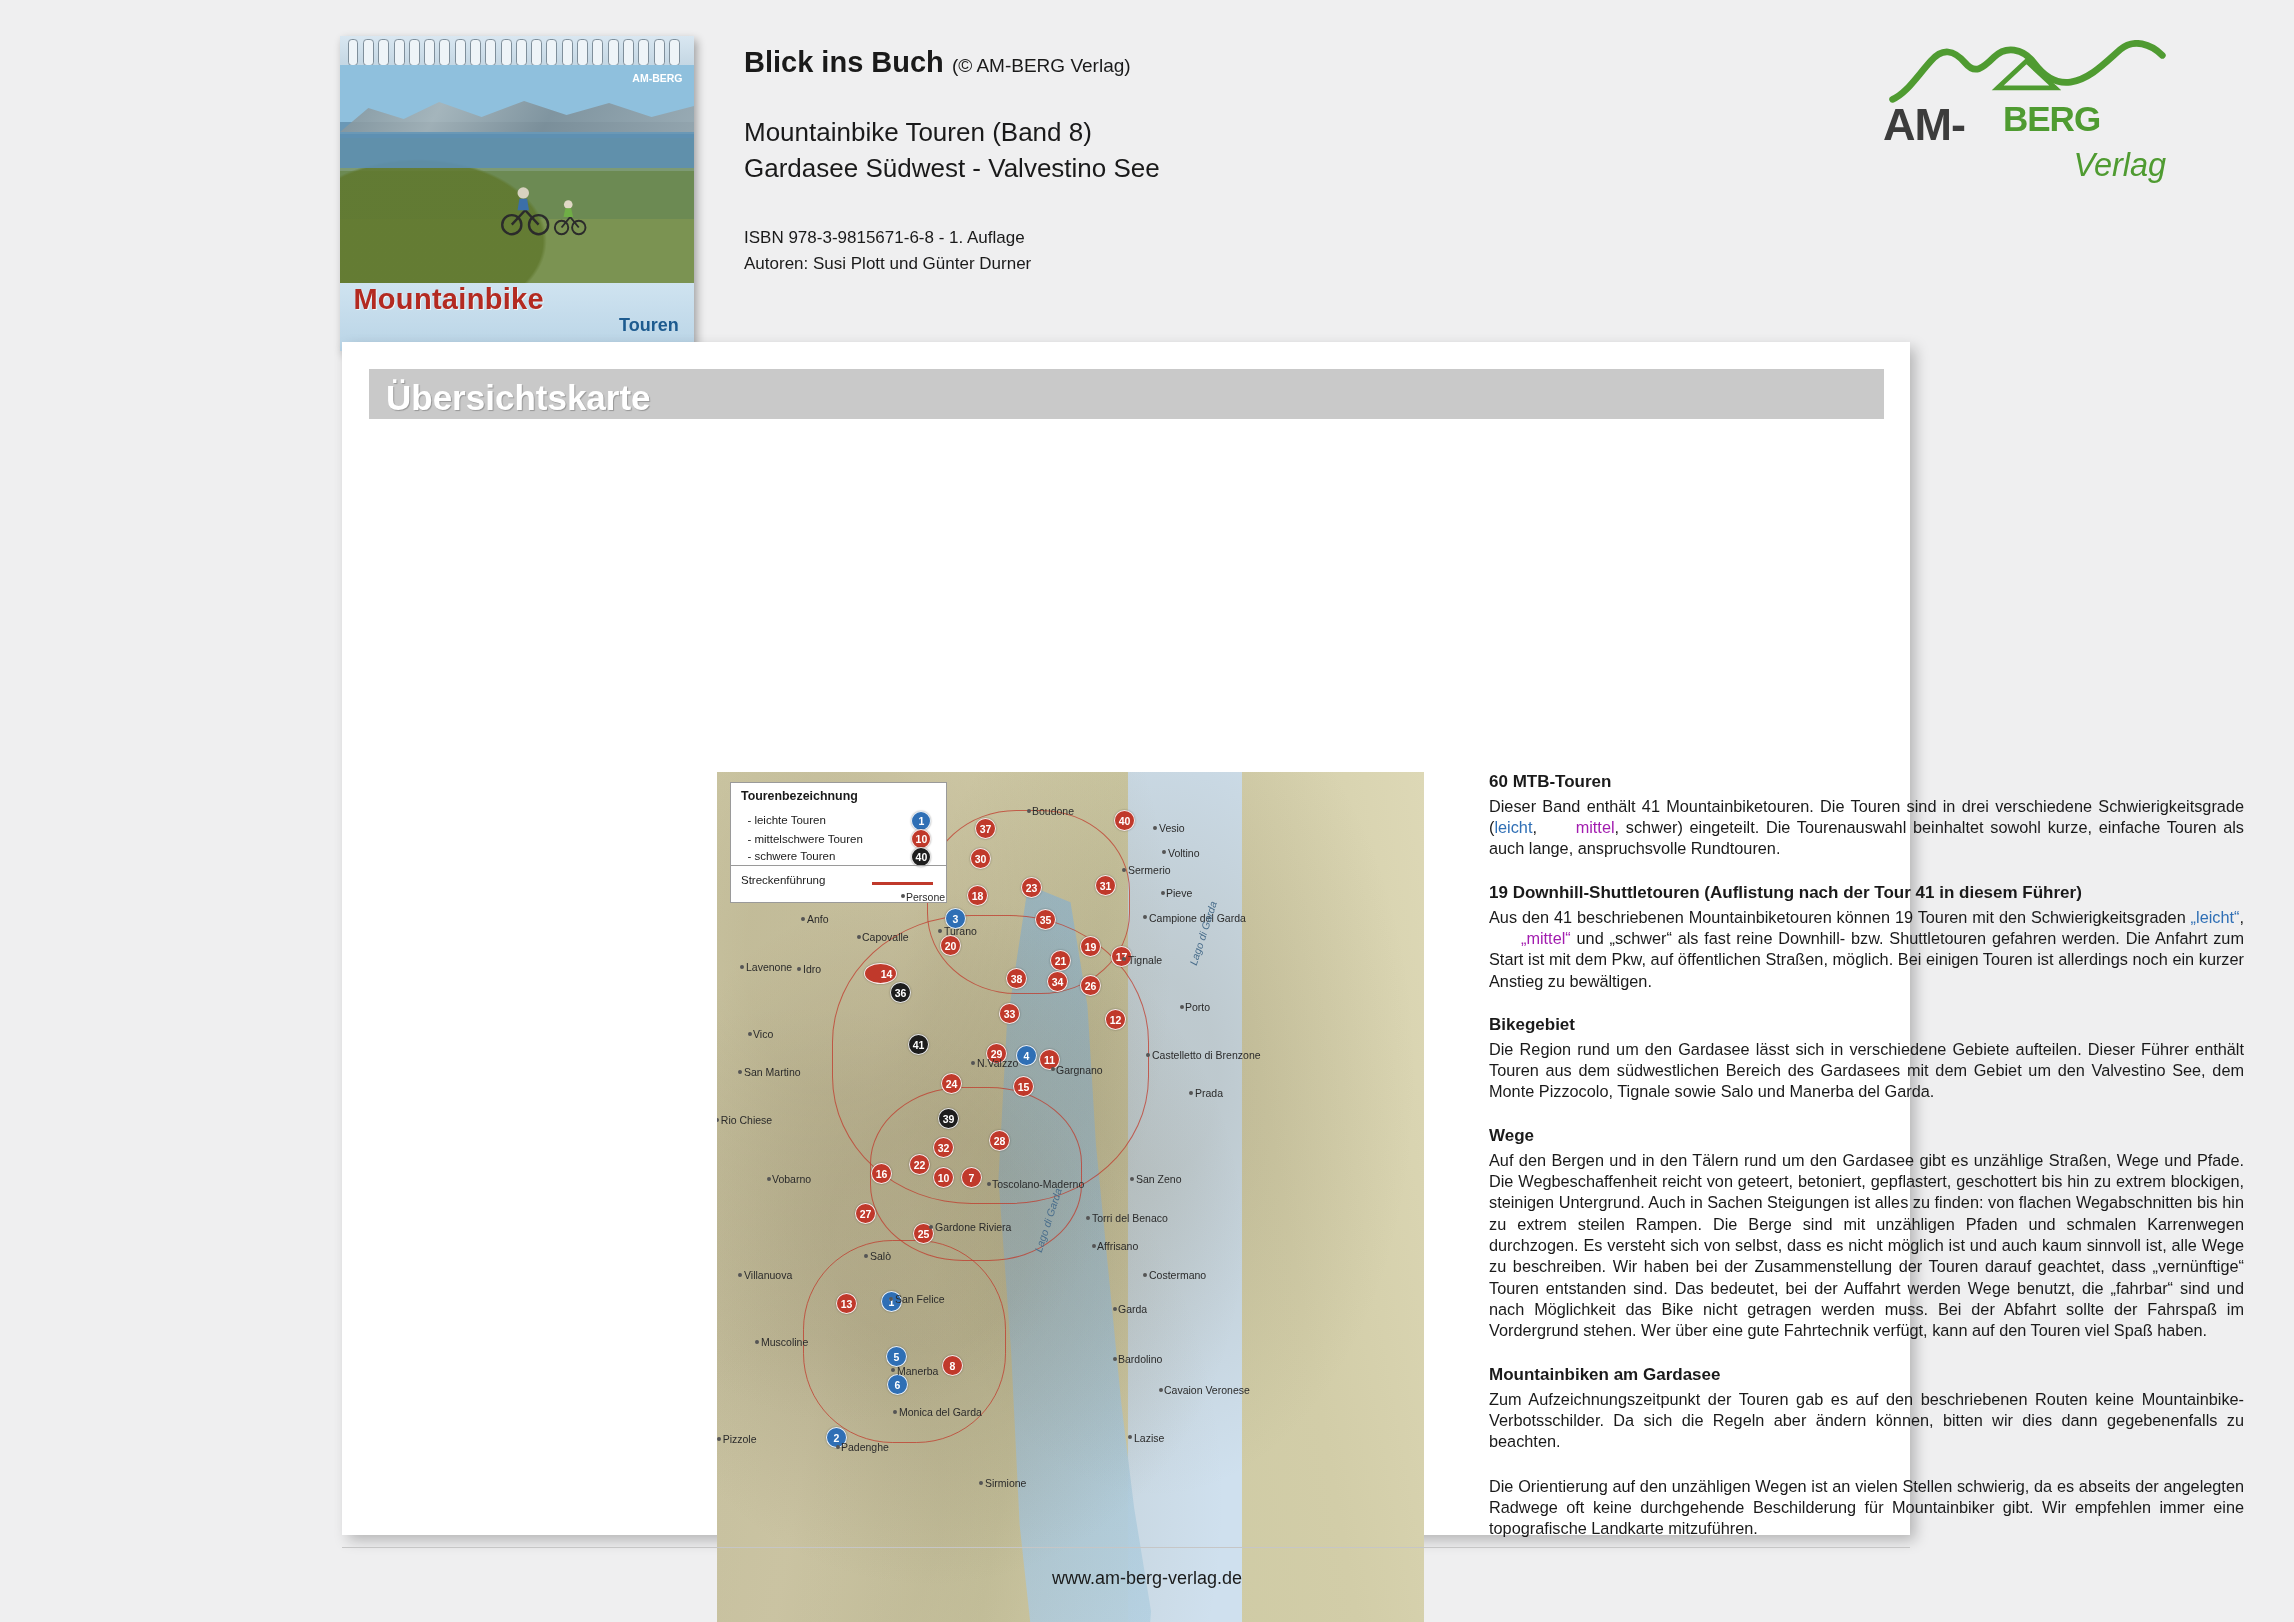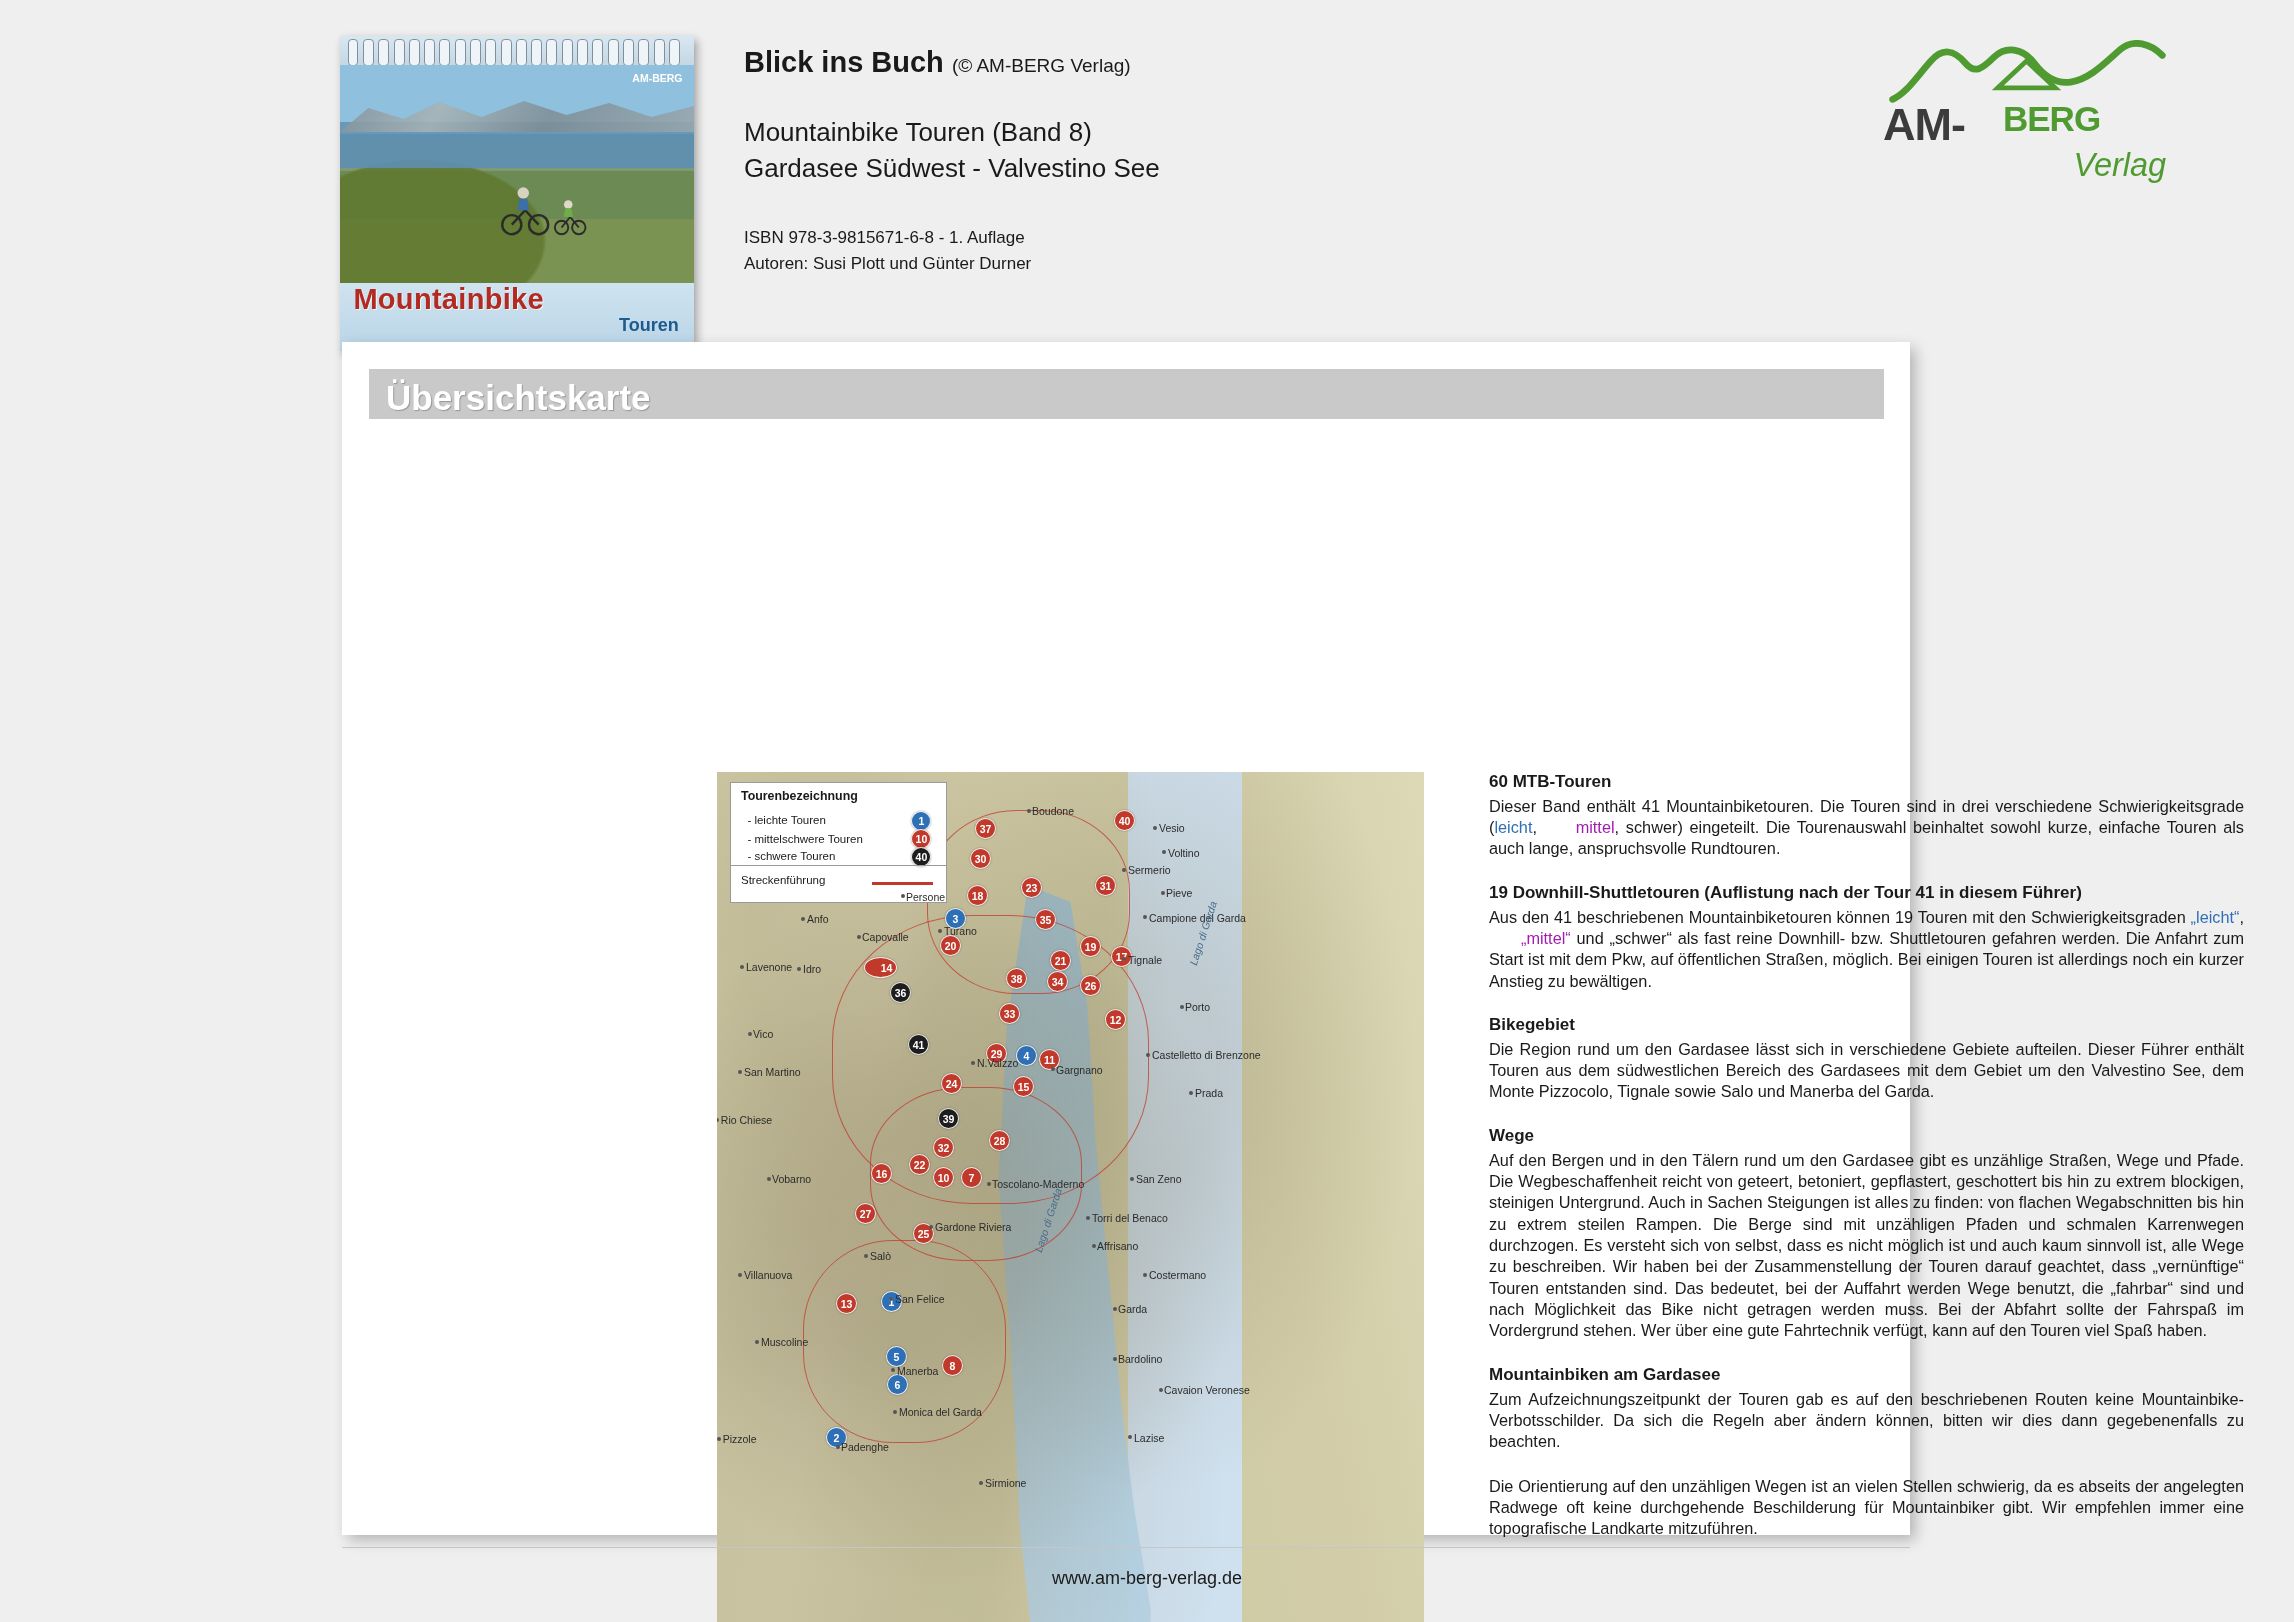--- a/index.html
+++ b/index.html
@@ -276,21 +276,21 @@
         <div class="badge b-mittel" style="left: 258px; top: 46px; width: 19px; height: 19px;">37</div>
         <div class="badge b-mittel" style="left: 253px; top: 76px; width: 19px; height: 19px;">30</div>
         <div class="badge b-mittel" style="left: 250px; top: 113px; width: 19px; height: 19px;">18</div>
         <div class="badge b-mittel" style="left: 304px; top: 105px; width: 19px; height: 19px;">23</div>
         <div class="badge b-mittel" style="left: 378px; top: 103px; width: 19px; height: 19px;">31</div>
         <div class="badge b-leicht" style="left: 228px; top: 136px; width: 19px; height: 19px;">3</div>
         <div class="badge b-mittel" style="left: 318px; top: 137px; width: 19px; height: 19px;">35</div>
         <div class="badge b-mittel" style="left: 223px; top: 163px; width: 19px; height: 19px;">20</div>
         <div class="badge b-mittel" style="left: 363px; top: 164px; width: 19px; height: 19px;">19</div>
         <div class="badge b-mittel" style="left: 394px; top: 174px; width: 19px; height: 19px;">17</div>
-        <div class="badge b-mittel" style="left: 147px; top: 185px; width: 19px; height: 19px; padding-left: 12px;">14</div>
+        <div class="badge b-mittel" style="left: 147px; top: 191px; width: 19px; height: 19px; padding-left: 12px;">14</div>
         <div class="badge b-mittel" style="left: 333px; top: 178px; width: 19px; height: 19px;">21</div>
         <div class="badge b-mittel" style="left: 330px; top: 199px; width: 19px; height: 19px;">34</div>
         <div class="badge b-mittel" style="left: 289px; top: 196px; width: 19px; height: 19px;">38</div>
         <div class="badge b-mittel" style="left: 363px; top: 203px; width: 19px; height: 19px;">26</div>
         <div class="badge b-schwer" style="left: 173px; top: 210px; width: 19px; height: 19px;">36</div>
         <div class="badge b-mittel" style="left: 282px; top: 231px; width: 19px; height: 19px;">33</div>
         <div class="badge b-mittel" style="left: 388px; top: 237px; width: 19px; height: 19px;">12</div>
         <div class="badge b-schwer" style="left: 191px; top: 262px; width: 19px; height: 19px;">41</div>
         <div class="badge b-mittel" style="left: 269px; top: 271px; width: 19px; height: 19px;">29</div>
         <div class="badge b-leicht" style="left: 299px; top: 273px; width: 19px; height: 19px;">4</div>

